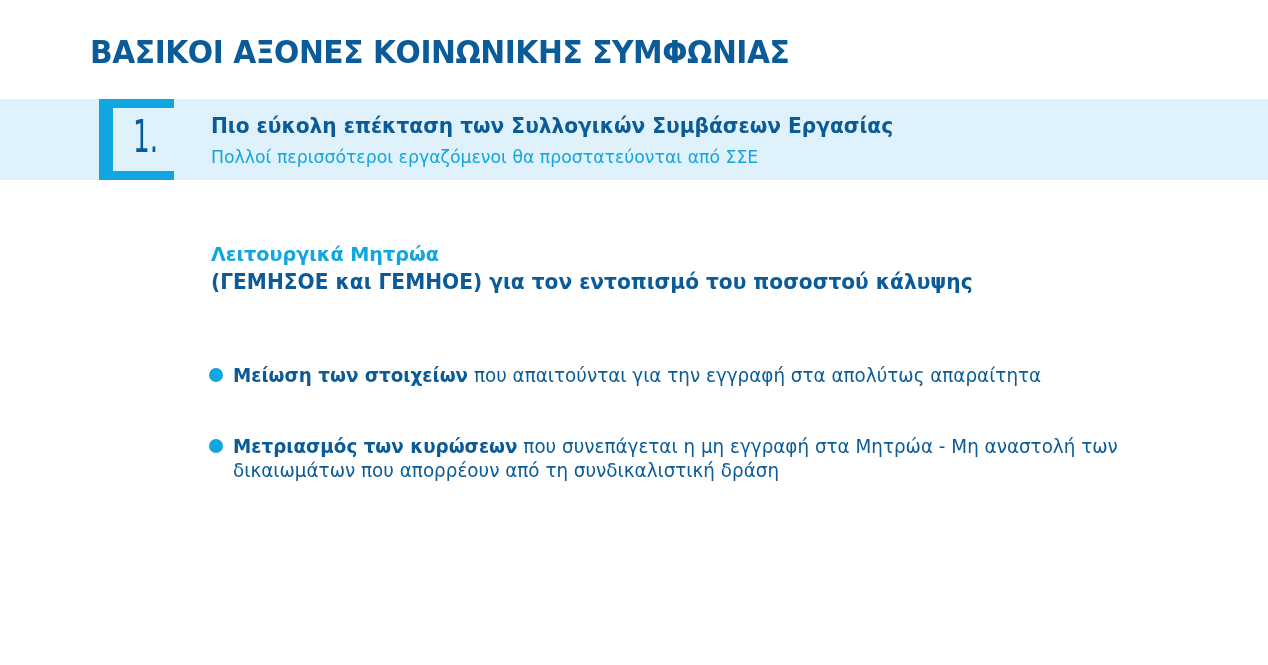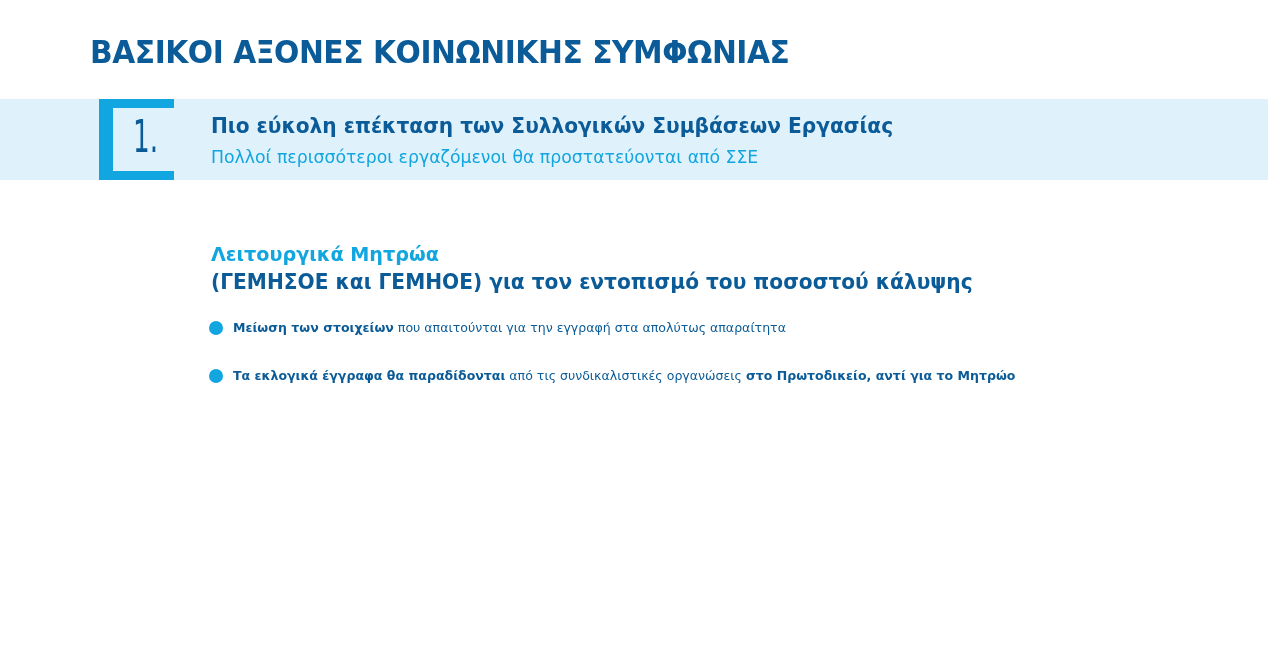--- a/index.html
+++ b/index.html
@@ -53,22 +53,22 @@
     .sec-head2 {
       position: absolute; left: 211px; top: 270px;
       font-weight: bold; font-size: 21px; color: #0a5b97; white-space: nowrap;
       transform: scaleX(0.96); transform-origin: left center;
     }
     .bullets {
       position: absolute; left: 209px; top: 316px; width: 900px;
       margin: 0; padding: 0; list-style: none;
     }
     .bullet {
-      position: relative; padding-left: 24px; font-size: 13px; line-height: 24px;
-      color: #0a5b97; margin-bottom: 24px;
+      position: relative; padding-left: 24px; font-size: 19px; line-height: 24px;
+      color: #0a5b97; margin-bottom: 24px; margin-top: 47px;
     }
     .bullet .dot {
       position: absolute; left: 0; top: 5px; width: 14px; height: 14px; border-radius: 50%;
       background: #12a6e0;
     }
     .bullet .text { display: block; transform: scaleX(0.965); transform-origin: left top; width: 920px; }
     .bullet b { font-weight: bold; }
   </style>
 </head>
 <body>
@@ -84,15 +84,15 @@
 <div class="sec-head1">Λειτουργικά Μητρώα</div>
 <div class="sec-head2">(ΓΕΜΗΣΟΕ και ΓΕΜΗΟΕ) για τον εντοπισμό του ποσοστού κάλυψης</div>
 
 <ul class="bullets">
   <li class="bullet">
     <span class="dot"></span>
     <span class="text"><b>Μείωση των στοιχείων</b><span> που απαιτούνται για την εγγραφή στα απολύτως απαραίτητα</span></span>
   </li>
   <li class="bullet">
     <span class="dot"></span>
-    <span class="text"><b>Τα εκλογικά έγγραφα θα παραδίδονται</b><span> από τις συνδικαλιστικές οργανώσεις </span><b>στο Πρωτοδικείο, αντί για το Μητρώο</b></span>
+    <span class="text"><b>Μετριασμός των κυρώσεων</b><span> που συνεπάγεται η μη εγγραφή στα Μητρώα - Μη αναστολή των δικαιωμάτων που απορρέουν από τη συνδικαλιστική δράση</span></span>
   </li>
 </ul>
 
 </body></html>

